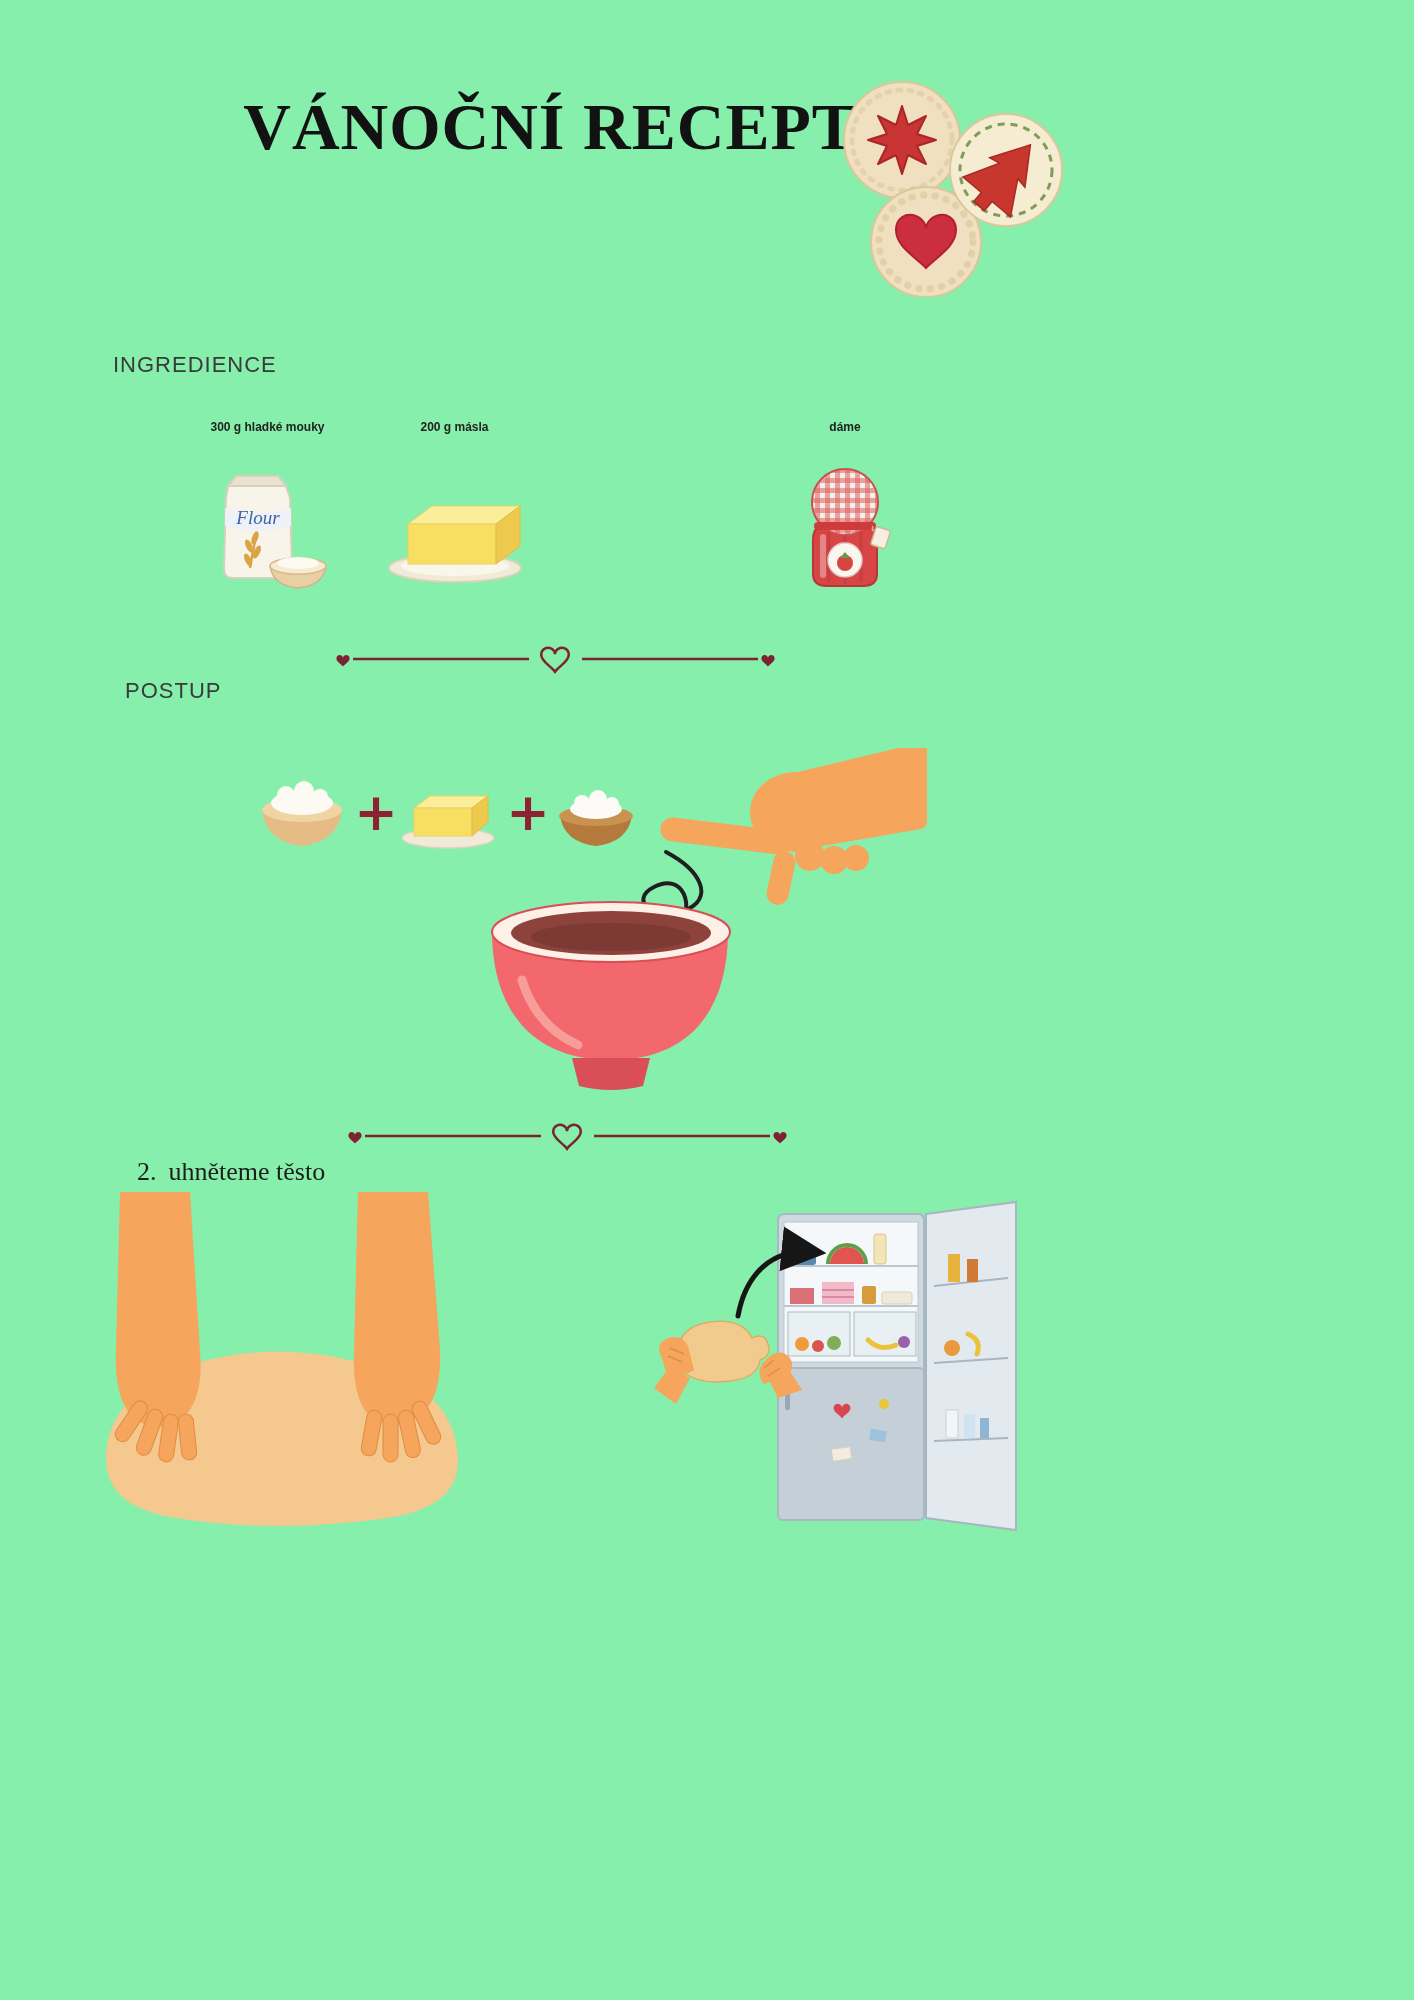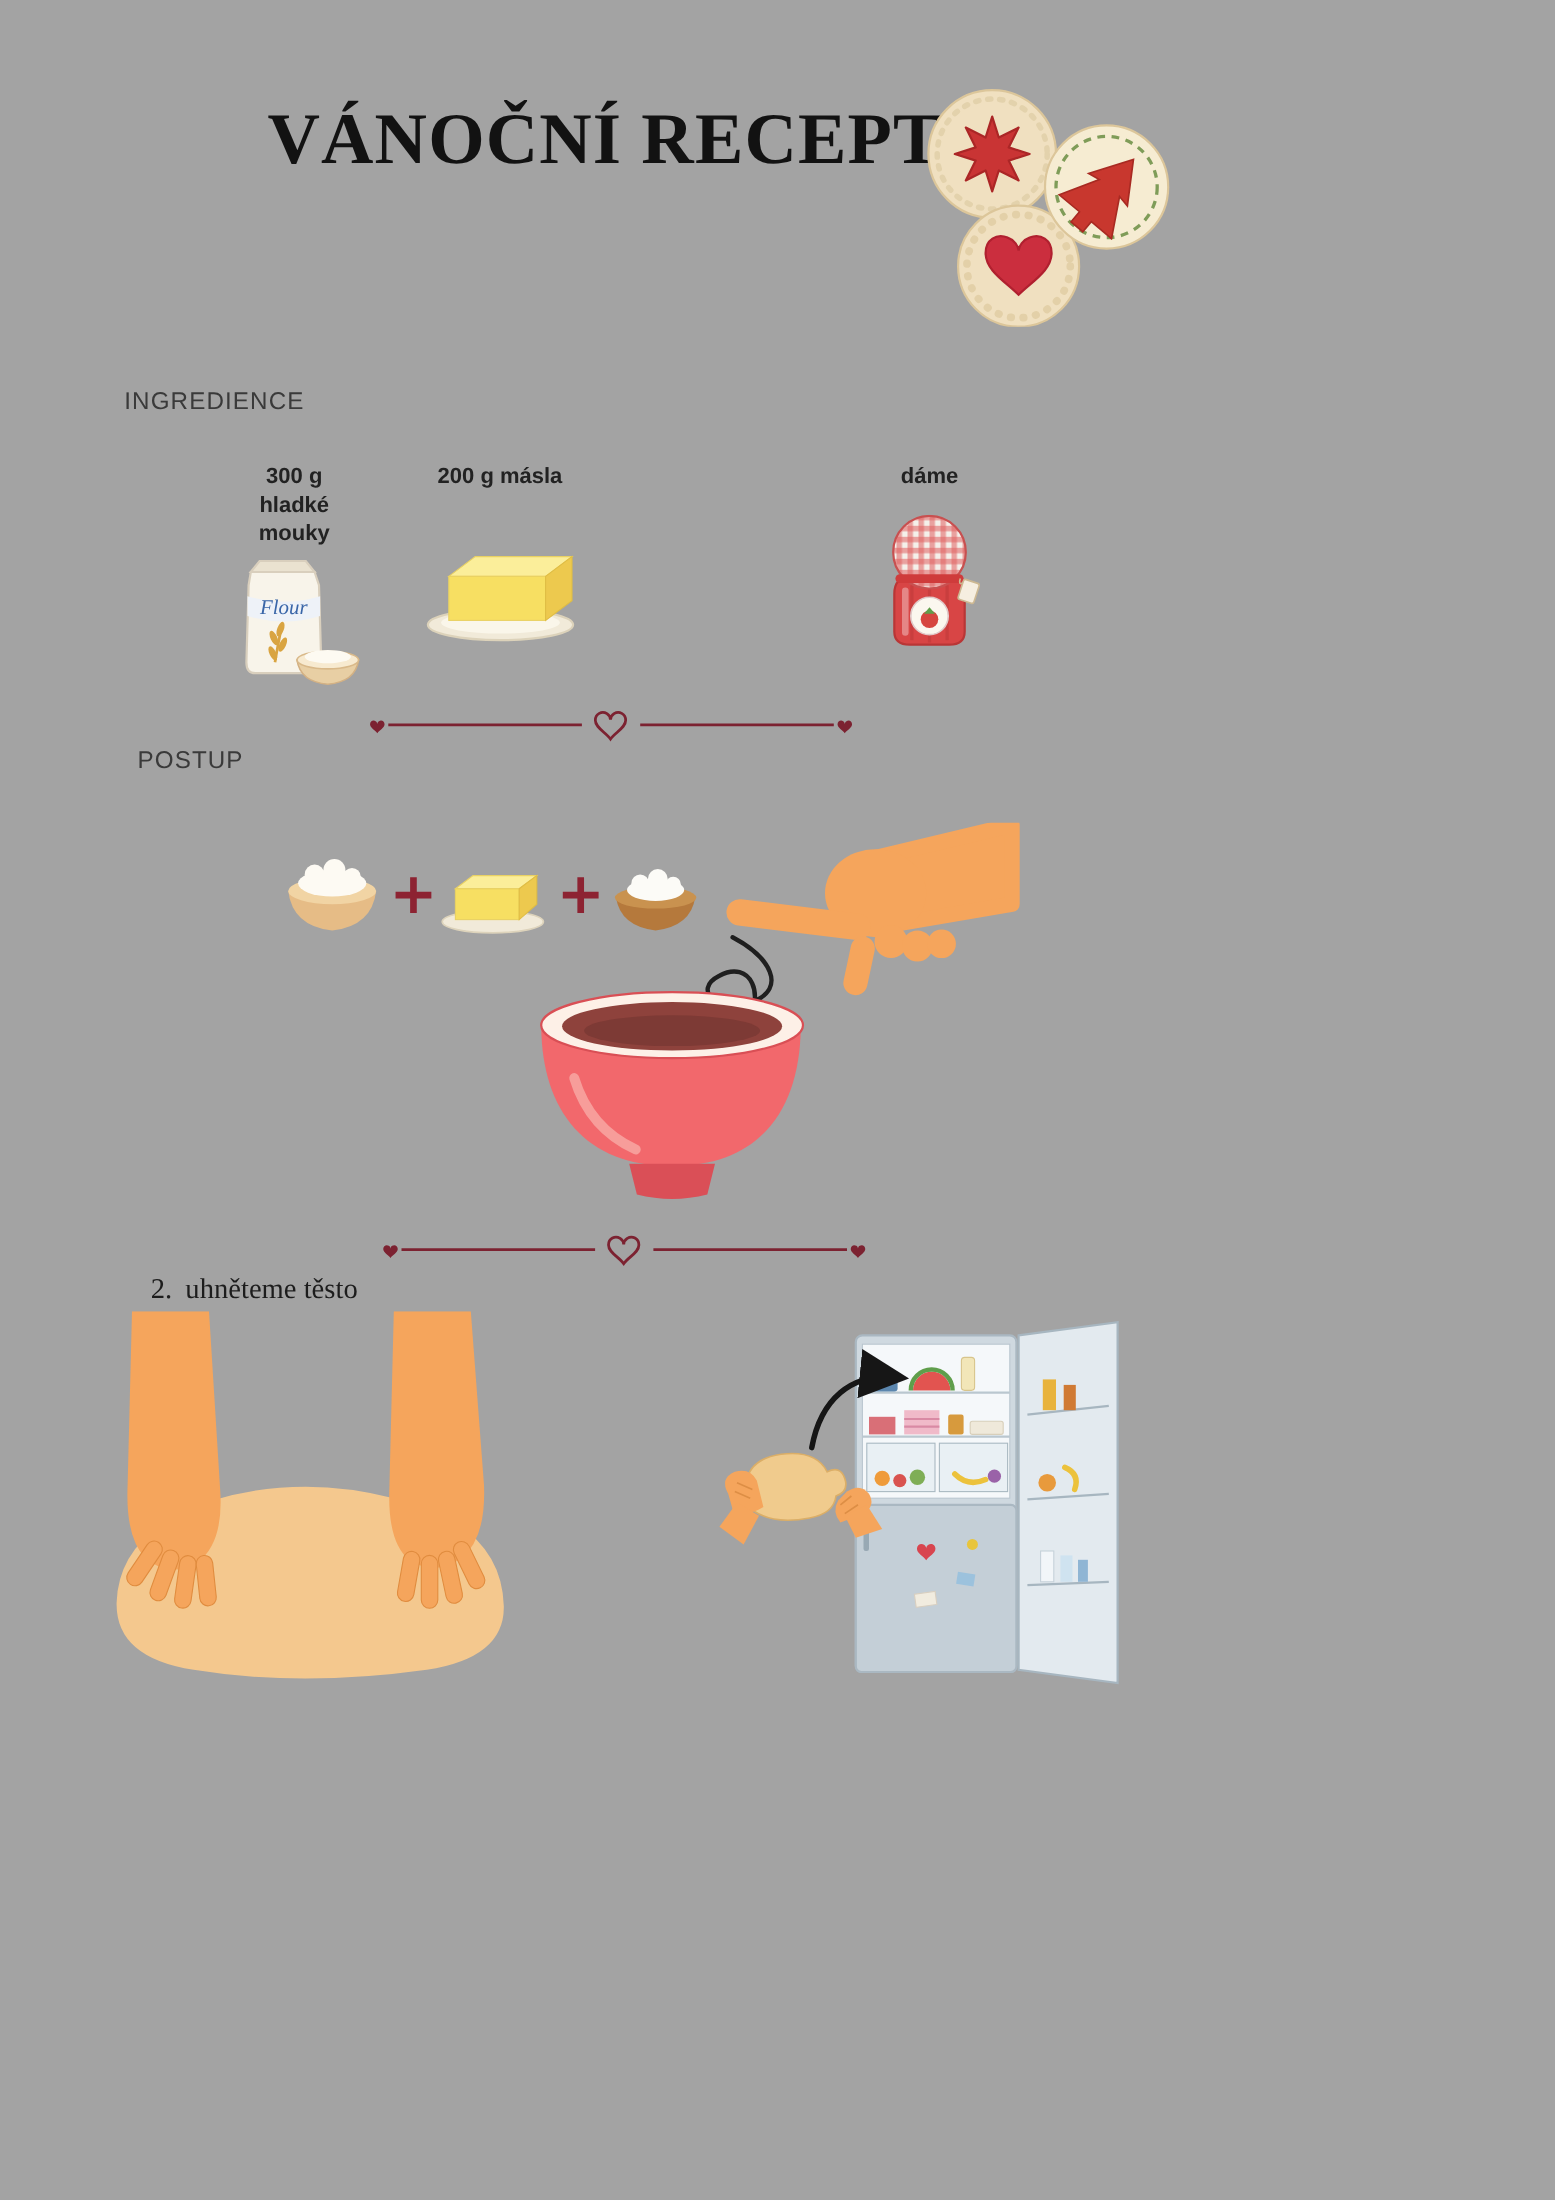--- a/index.html
+++ b/index.html
@@ -1,28 +1,28 @@
 <!DOCTYPE html>
 <html><head>
 <meta charset="utf-8">
 <style>
   * { margin:0; padding:0; box-sizing:border-box; }
   html,body { background:#ffffff; }
   .page {
-    position:relative; width:1414px; height:2000px; background:#a3a3a3;
+    position:relative; width:1414px; height:2000px; background:#86efac;
     overflow:hidden; font-family:"Liberation Serif", serif; color:#1d1d1d;
   }
   .abs { position:absolute; }
   .title-block { left:120px; top:92px; width:860px; text-align:center; color:#121212; }
   .title-l1 { display:block; font-size:66px; font-weight:700; letter-spacing:1px; line-height:1.05; }
   .title-l2 { display:block; font-size:63px; font-weight:700; letter-spacing:1px; margin-top:24px; line-height:1.05; }
   .sec-heading { font-family:"Liberation Sans", sans-serif; font-size:22px; letter-spacing:1px; color:#3a3a3a; }
   .ing-col { position:absolute; text-align:center; }
   .ing-label {
-    font-family:"Liberation Sans", sans-serif; font-weight:700; font-size:20px;
+    font-family:"Liberation Sans", sans-serif; font-weight:700; font-size:12px;
     line-height:1.3; color:#222; max-width:120px; margin:0 auto; min-height:44px;
   }
   .ing-icon { display:block; margin:4px auto 0 auto; }
   .step-text { font-size:26px; color:#1d1d1d; line-height:1.5; }
   .step-num { margin-right:12px; }
   svg { display:block; }
 </style>
 </head>
 <body>
 

